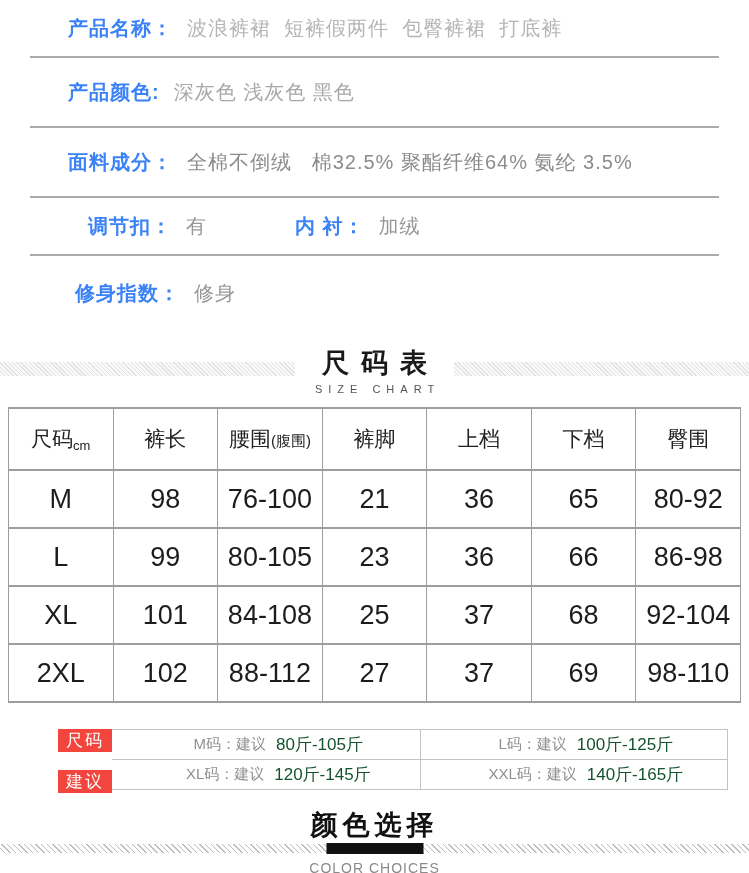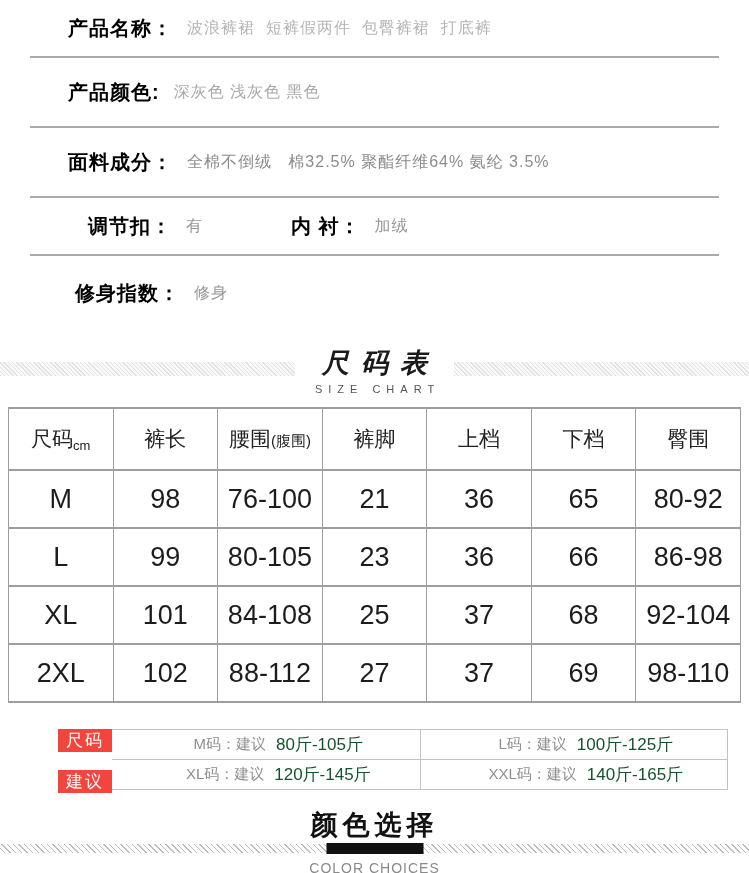--- a/index.html
+++ b/index.html
@@ -9,39 +9,39 @@
   }
   .pre { white-space:pre; }
 
   
   .spec-row { display:flex; align-items:center; padding-left:68px; }
   .spec-row.r1 { height:56px; }
   .spec-row.r2 { height:68px; }
   .spec-row.r3 { height:68px; }
   .spec-row.r4 { height:56px; padding-left:88px; }
   .spec-row.r5 { height:74px; padding-left:75px; }
-  .spec-label { font-weight:bold; font-size:20px; color:#000000; letter-spacing:1px; }
-  .spec-value { font-size:16px; margin-left:14px; letter-spacing:1px; }
+  .spec-label { font-weight:bold; font-size:20px; color:#3b82f6; letter-spacing:1px; }
+  .spec-value { font-size:20px; margin-left:14px; letter-spacing:1px; }
   .v-light  { color:#b5b5b5; }
   .v-mid    { color:#a9a9a9; }
   .v-dark   { color:#8c8c8c; }
   .v-gray   { color:#979797; }
   .pair { display:flex; align-items:center; }
   .pair + .pair.gap-lg { margin-left:88px; }
   .pair + .pair.gap-md { margin-left:48px; }
   .divider { height:2px; background:#ababab; margin:0 30px; }
 
   
   .section-heading { display:flex; margin-top:18px; }
   .hatch-bar {
     flex:1; height:14px; margin-top:14px;
     background:repeating-linear-gradient(45deg,#e2e2e2 0,#e2e2e2 1px,#f9f9f9 1px,#f9f9f9 3px);
   }
   .heading-center { padding:0 14px; text-align:center; }
-  .heading-title { font-size:27px; font-weight:bold; letter-spacing:12px; text-indent:12px; color:#1a1a1a; line-height:30px;font-style:italic; }
+  .heading-title { font-size:27px; font-weight:bold; letter-spacing:12px; text-indent:12px; color:#1a1a1a; line-height:30px; }
   .heading-sub { font-size:11px; letter-spacing:6px; text-indent:6px; color:#555; margin-top:5px; }
 
   
   table.size-table { width:733px; margin:12px auto 0 auto; border-collapse:collapse; table-layout:fixed; }
   .size-table th, .size-table td {
     border-left:1px solid #9e9e9e; border-right:1px solid #9e9e9e;
     border-top:2px solid #9e9e9e; border-bottom:2px solid #9e9e9e;
     text-align:center; padding:0; background:#fff;
   }
   .size-table th { height:60px; font-size:21px; font-weight:normal; color:#222; }

